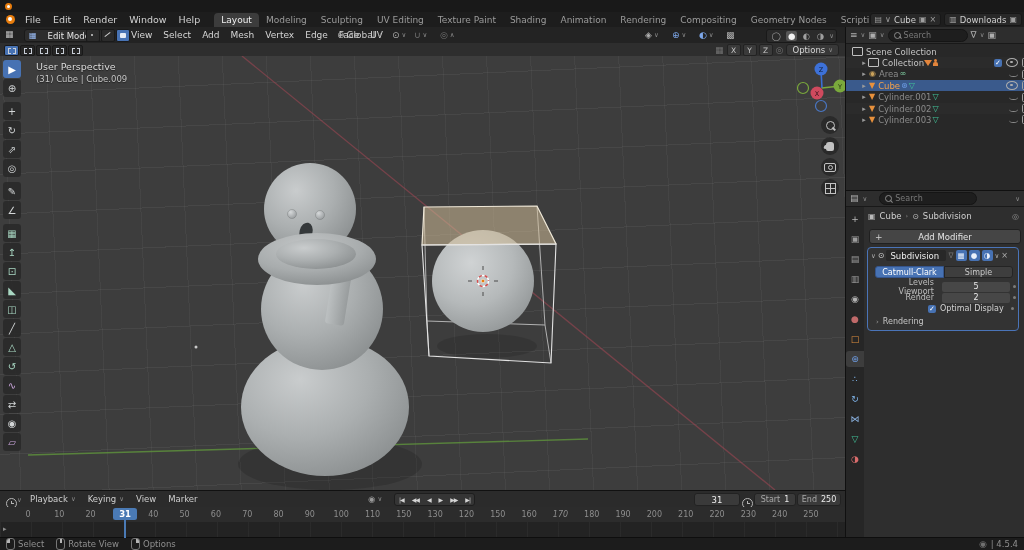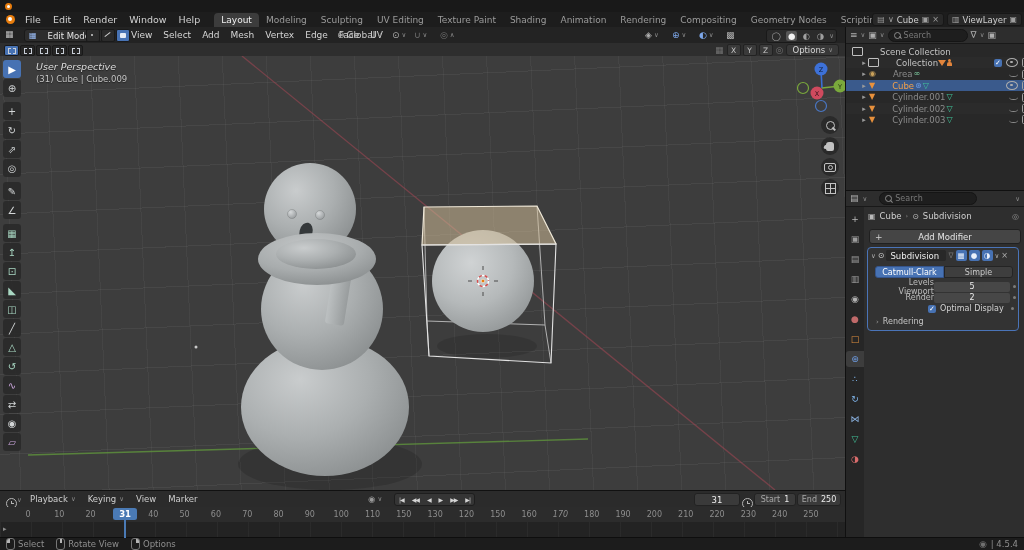--- a/index.html
+++ b/index.html
@@ -64,21 +64,21 @@
   .axis-btn{width:12px;height:10px;background:#3a3a3a;border:1px solid #222;border-radius:2px;font-size:7.5px;color:#c6c6c6;display:flex;align-items:center;justify-content:center;}
   #options-dd{display:flex;align-items:center;gap:3px;background:#383838;border:1px solid #222;border-radius:3px;height:10px;padding:0 5px;font-size:8.5px;color:#d6d6d6;}
 
   
   #viewport{left:0;top:56px;width:845px;height:434px;background:#3d3d3d;overflow:hidden;}
   .gridlayer{position:absolute;left:-120px;top:-120px;width:1100px;height:700px;
     background-image:repeating-linear-gradient(0deg,rgba(255,255,255,0.05) 0 1px,transparent 1px 40px),
                      repeating-linear-gradient(90deg,rgba(255,255,255,0.04) 0 1px,transparent 1px 44px);
     transform:rotate(-2.5deg);}
   #vp-overlay{position:absolute;left:36px;top:5px;text-shadow:0 1px 1px rgba(0,0,0,.5);}
-  #vp-overlay .l1{font-size:9.5px;color:#dcdcdc;font-style:italic;}
+  #vp-overlay .l1{font-size:9.5px;color:#dcdcdc;}
   #vp-overlay .l2{font-size:8.5px;color:#c3c3c3;margin-top:2px;}
   .vbtn{position:absolute;width:18px;height:18px;border-radius:50%;background:rgba(35,35,35,.72);display:flex;align-items:center;justify-content:center;}
   .ic-mag{width:7px;height:7px;border:1.5px solid #c2c2c2;border-radius:50%;position:relative;}
   .ic-mag::after{content:"";position:absolute;left:5px;top:6px;width:4px;height:1.5px;background:#c2c2c2;transform:rotate(45deg);}
   .ic-hand{width:8px;height:9px;background:#c2c2c2;border-radius:3px 3px 2px 2px;position:relative;}
   .ic-hand::after{content:"";position:absolute;left:-2px;top:3px;width:3px;height:4px;background:#c2c2c2;border-radius:2px;transform:rotate(30deg);}
   .ic-cam2{width:10px;height:7px;border:1px solid #c2c2c2;border-radius:2px;position:relative;}
   .ic-cam2::after{content:"";position:absolute;left:3px;top:1.5px;width:3px;height:3px;border:1px solid #c2c2c2;border-radius:50%;}
   .ic-grid{width:9px;height:9px;border:1px solid #c2c2c2;position:relative;}
   .ic-grid::before{content:"";position:absolute;left:4px;top:0;width:1px;height:9px;background:#c2c2c2;}
@@ -95,21 +95,21 @@
   #outliner{left:845px;top:27px;width:179px;height:163px;background:#282828;border-left:1px solid #101010;}
   #outl-header{position:absolute;left:0;top:0;width:179px;height:17px;background:#2d2d2d;border-bottom:1px solid #191919;display:flex;align-items:center;gap:3px;padding-left:4px;box-sizing:border-box;}
   .searchbox{display:flex;align-items:center;gap:3px;background:#1e1e1e;border:1px solid #151515;border-radius:7px;height:11px;padding:0 5px;}
   .searchbox .ph{font-size:8px;color:#787878;}
   .ic-mags{width:5px;height:5px;border:1px solid #8a8a8a;border-radius:50%;position:relative;flex:0 0 auto;}
   .ic-mags::after{content:"";position:absolute;left:4px;top:4.5px;width:3px;height:1px;background:#8a8a8a;transform:rotate(45deg);}
   .outl-row{position:absolute;left:0;width:179px;height:11px;display:flex;align-items:center;font-size:8.5px;}
   .outl-row.striped{background:#2b2b2b;}
   .outl-row.selected{background:#3a5a8c;}
   .outl-row .caret{color:#9a9a9a;font-size:7px;width:8px;text-align:center;}
-  .outl-row .lbl{color:#c3c3c3;margin-left:17px;white-space:nowrap;}
+  .outl-row .lbl{color:#c3c3c3;margin-left:3px;white-space:nowrap;}
   .outl-row.muted .lbl{color:#8b8b8b;}
   .outl-row .lbl.orange{color:#f3a14c;}
   .oi{font-size:8px;line-height:1;margin-left:1px;}
   .ic-coll{width:9px;height:7px;border:1px solid #c0c0c0;border-radius:1px;display:inline-block;}
   .ic-eye{width:10px;height:7px;border:1px solid #adadad;border-radius:50%;position:relative;display:inline-block;}
   .ic-eye::after{content:"";position:absolute;left:3px;top:1.5px;width:2.5px;height:2.5px;background:#adadad;border-radius:50%;}
   .ic-eyec{width:9px;height:5px;border-bottom:1.5px solid #8a8a8a;border-radius:0 0 50% 50%;display:inline-block;}
   .ic-cam{width:10px;height:7px;border:1px solid #a3a3a3;border-radius:1.5px;position:relative;display:inline-block;}
   .ic-cam::after{content:"";position:absolute;left:3px;top:1.5px;width:2.5px;height:2.5px;border:1px solid #a3a3a3;border-radius:50%;}
   .ic-check{width:8px;height:8px;background:#4772b3;border-radius:2px;color:#fff;font-size:7px;line-height:8px;text-align:center;display:inline-block;}
@@ -136,21 +136,21 @@
   #mod-head .mic{font-size:8px;color:#cfcfcf;}
   #mod-name{background:#282828;border-radius:2px;height:11px;display:flex;align-items:center;padding:0 4px;font-size:8.5px;color:#ededed;flex:0 0 auto;width:52px;}
   .mtog{width:11px;height:11px;border-radius:2px;display:flex;align-items:center;justify-content:center;font-size:7.5px;color:#bdbdbd;}
   .mtog.on{background:#4772b3;color:#eaf1fb;}
   #algo-row{position:absolute;left:7px;top:18px;width:138px;height:12px;display:flex;}
   .algo-btn{flex:1;display:flex;align-items:center;justify-content:center;font-size:8px;color:#c9c9c9;background:#3e3e3e;border:1px solid #242424;}
   .algo-btn:first-child{border-radius:3px 0 0 3px;}
   .algo-btn:last-child{border-radius:0 3px 3px 0;}
   .algo-btn.active{background:#4772b3;color:#fff;border-color:#35558c;}
   .mod-field{position:absolute;left:4px;width:144px;height:11px;display:flex;align-items:center;}
-  .mod-field .fl{width:62px;text-align:right;font-size:8px;color:#bdbdbd;padding-right:0;}
+  .mod-field .fl{width:62px;text-align:right;font-size:8px;color:#bdbdbd;padding-right:8px;}
   .mod-field .fv{flex:1;background:#474747;border-radius:2px;height:10px;display:flex;align-items:center;justify-content:center;font-size:8px;color:#ececec;}
   .mod-field .dot,#chk-row .dot{width:3px;height:3px;border-radius:50%;background:#7c7c7c;margin-left:3px;flex:0 0 auto;}
   #chk-row{position:absolute;left:60px;top:56px;display:flex;align-items:center;gap:4px;}
   #chk-row .lbl{font-size:8px;color:#d2d2d2;}
   #advanced{position:absolute;left:8px;top:69px;display:flex;align-items:center;gap:4px;font-size:8px;color:#c5c5c5;}
   #advanced .ac{font-size:7px;color:#9a9a9a;}
 
   
   #timeline{left:0;top:490px;width:845px;height:47px;background:#232323;border-top:1px solid #111;}
   #tl-header{position:absolute;left:0;top:0;width:845px;height:16px;background:#2b2b2b;border-bottom:1px solid #1a1a1a;}
@@ -219,21 +219,21 @@
   <div id="topbar-right">
     <div class="sel-group">
       <span class="g-ic">▤</span>
       <span class="g-ic">∨</span>
       <span class="g-label">Cube</span>
       <span class="g-ic">▣</span>
       <span class="g-ic">×</span>
     </div>
     <div class="sel-group">
       <span class="g-ic">▥</span>
-      <span class="g-label">ViewLayer</span>
+      <span class="g-label">Downloads</span>
       <span class="g-ic">▣</span>
     </div>
   </div>
 
   <div id="vpheader" class="abs">
     <span class="ed-ic">▦</span>
     <div id="mode-dd">
       <span class="mi">▦</span>
       <span class="ml">Edit Mode</span>
       <span class="mc">∨</span>

